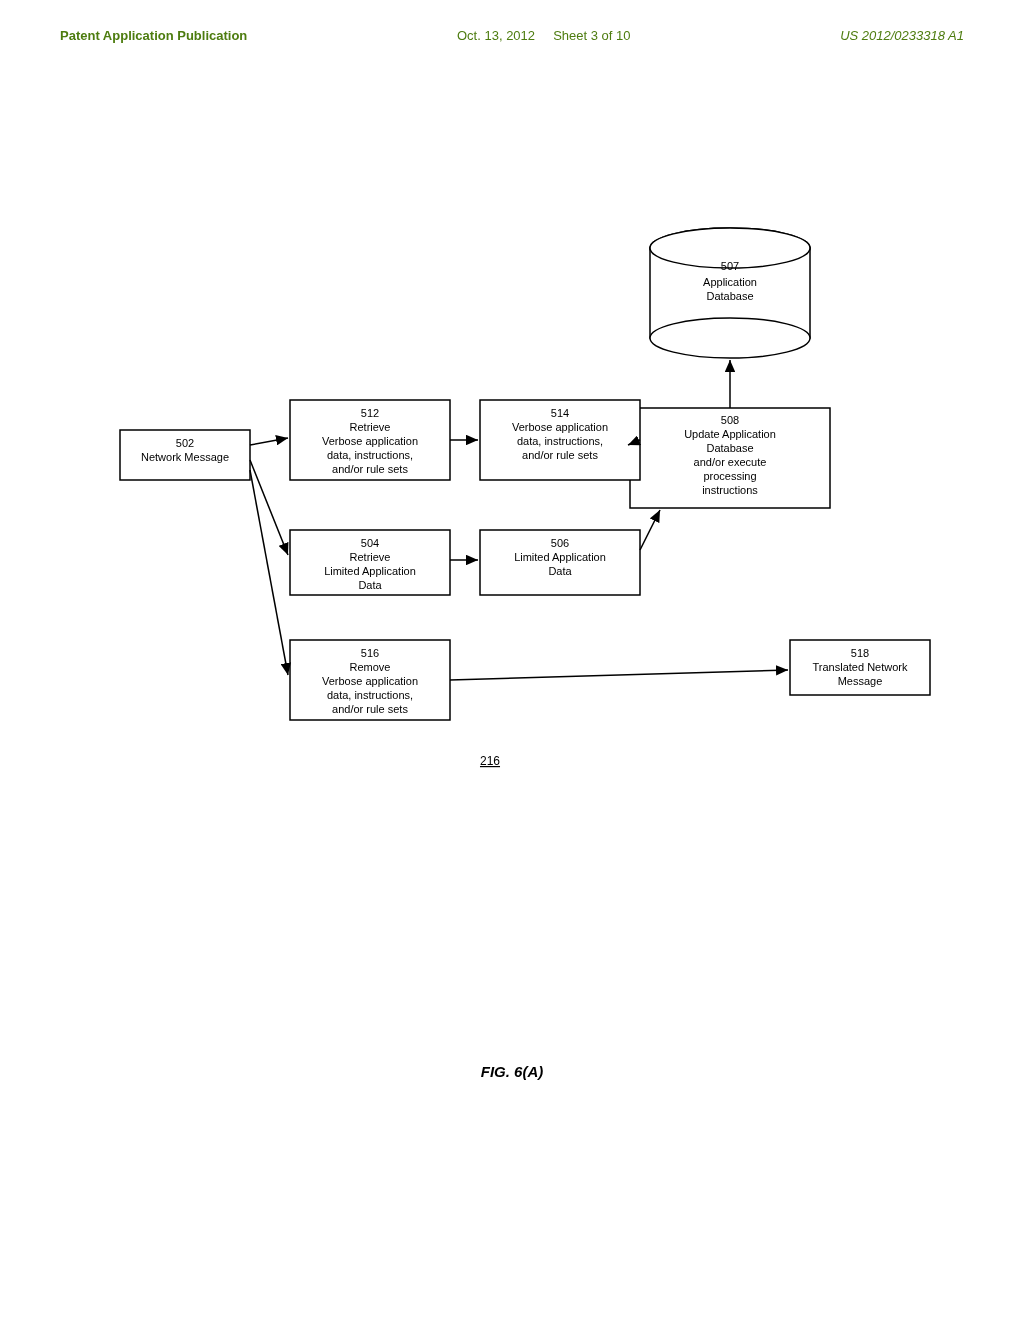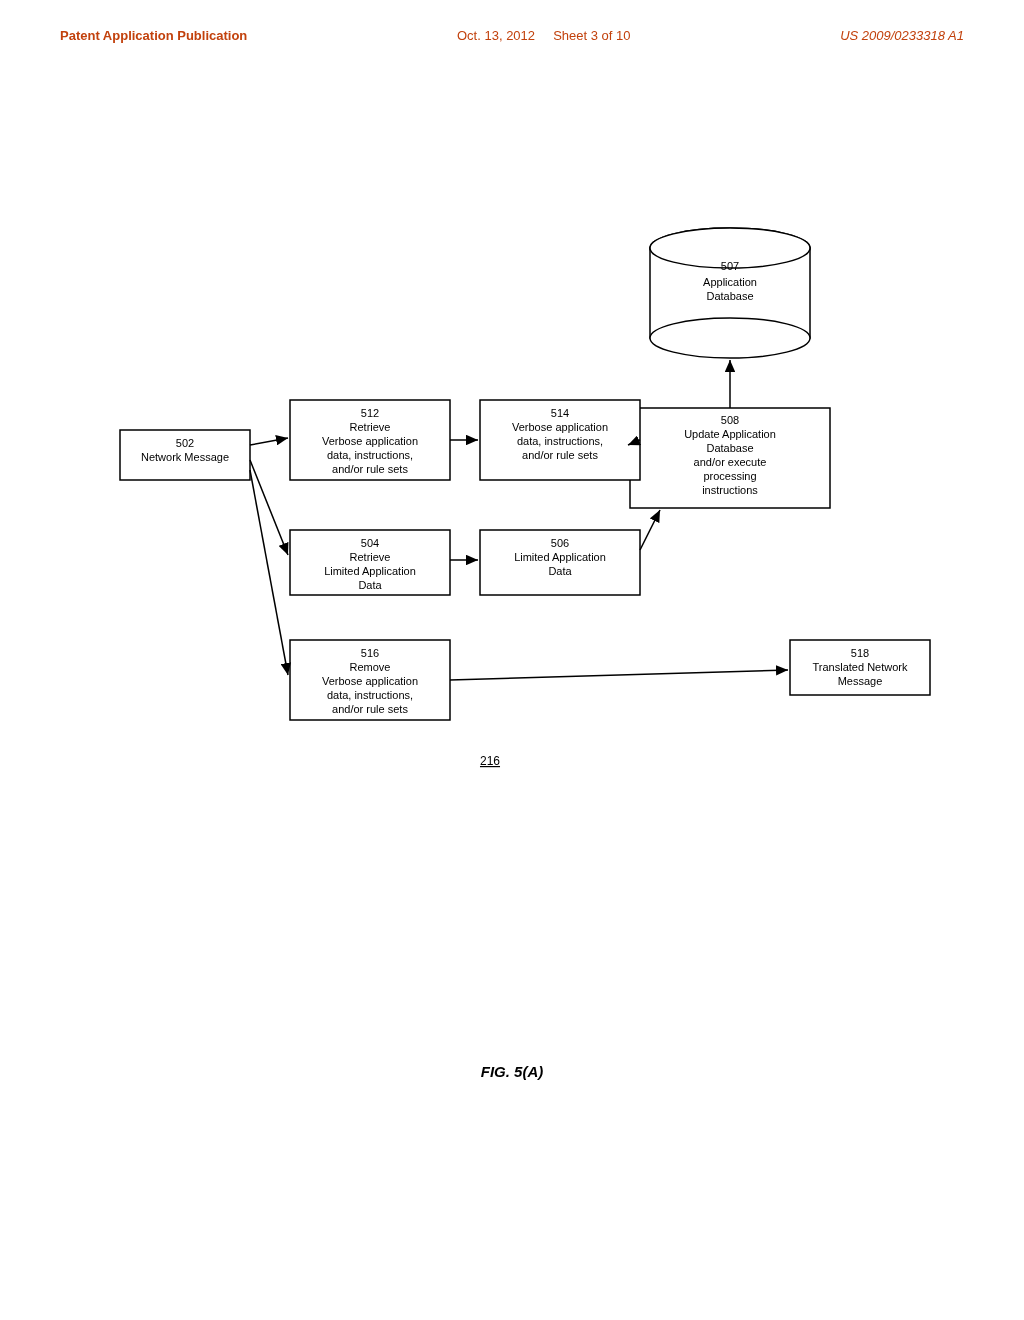--- a/index.html
+++ b/index.html
@@ -19,21 +19,21 @@
       position: relative;
     }
 
     
     .header {
       display: flex;
       justify-content: space-between;
       align-items: flex-start;
       padding: 28px 60px 0 60px;
       font-size: 13px;
-      color: #c2410c;
+      color: #4d7c0f;
     }
 
     .header-left {
       font-weight: bold;
       font-size: 13px;
     }
 
     .header-center {
       font-size: 13px;
       text-align: center;
@@ -48,21 +48,21 @@
 <body>
 
 <div class="page">
 
   <div class="header">
     <div class="header-left">Patent Application Publication</div>
     <div class="header-center">
       <span>Oct. 13, 2012</span>&nbsp;&nbsp;&nbsp;&nbsp;
       <span>Sheet 3 of 10</span>
     </div>
-    <div class="header-right">US 2009/0233318 A1</div>
+    <div class="header-right">US 2012/0233318 A1</div>
   </div>
 
   <svg style="position:absolute; top:180px; left:60px; width:904px; height:700px;" viewBox="0 0 904 700" xmlns="http://www.w3.org/2000/svg" font-family="Arial, sans-serif" font-size="11">
 
     <ellipse cx="670" cy="68" rx="80" ry="20" fill="white" stroke="black" stroke-width="1.5"></ellipse>
 
     <rect x="590" y="68" width="160" height="90" fill="white" stroke="black" stroke-width="1.5"></rect>
 
     <ellipse cx="670" cy="158" rx="80" ry="20" fill="white" stroke="black" stroke-width="1.5"></ellipse>
 
@@ -142,15 +142,15 @@
     <line x1="390" y1="380" x2="418" y2="380" stroke="black" stroke-width="1.5" marker-end="url(#arrowhead)"></line>
 
     <line x1="580" y1="370" x2="600" y2="330" stroke="black" stroke-width="1.5" marker-end="url(#arrowhead)"></line>
 
     <line x1="390" y1="500" x2="728" y2="490" stroke="black" stroke-width="1.5" marker-end="url(#arrowhead)"></line>
 
     <text x="430" y="585" text-anchor="middle" font-size="12" text-decoration="underline">216</text>
 
   </svg>
 
-  <div style="position:absolute; bottom:240px; left:50%; transform:translateX(-50%); text-align:center; font-weight:bold; font-size:15px; font-style:italic;">FIG. 5(A)</div>
+  <div style="position:absolute; bottom:240px; left:50%; transform:translateX(-50%); text-align:center; font-weight:bold; font-size:15px; font-style:italic;">FIG. 6(A)</div>
 
 </div>
 
 </body></html>

